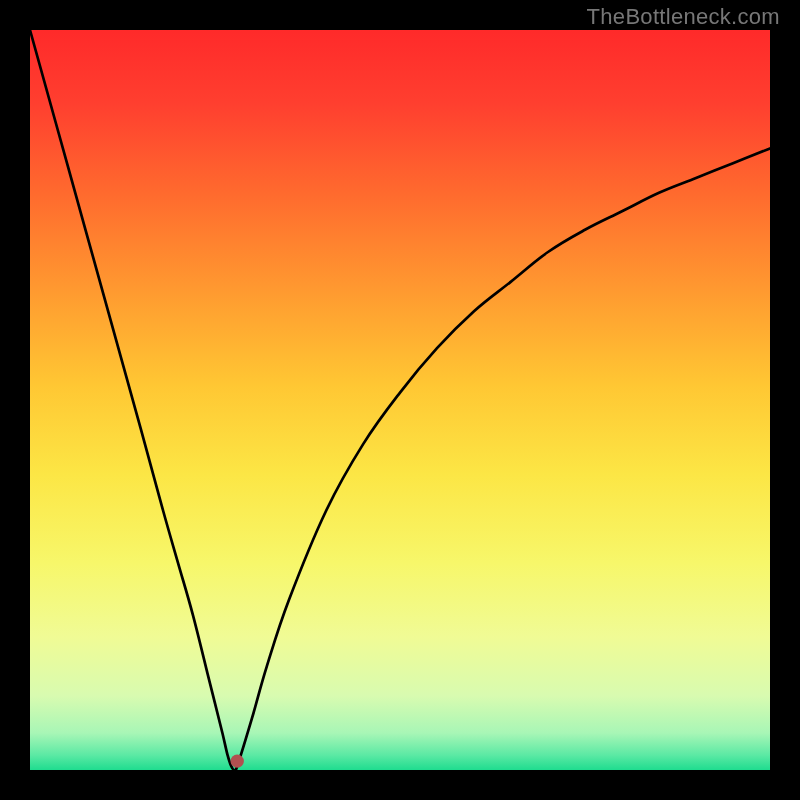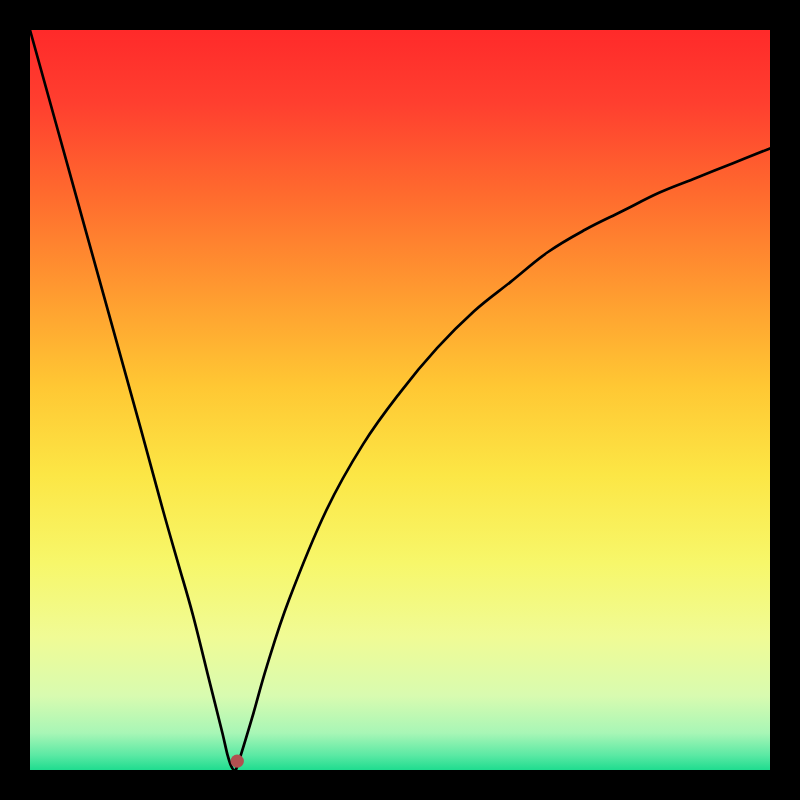--- a/index.html
+++ b/index.html
@@ -28,20 +28,21 @@
     z-index: 3;
   }
   svg {
     display: block;
   }
 </style>
 </head>
 <body>
 
 <div class="frame">
+  <div class="attribution">TheBottleneck.com</div>
 
   <svg id="chart-svg" width="800" height="800" viewBox="0 0 800 800">
     <defs>
       <linearGradient id="bg-grad" x1="0" y1="0" x2="0" y2="1">
           <stop offset="0%" stop-color="#ff2a2a"></stop>
           <stop offset="10%" stop-color="#ff3f2f"></stop>
           <stop offset="22%" stop-color="#ff6a2e"></stop>
           <stop offset="35%" stop-color="#ff9930"></stop>
           <stop offset="48%" stop-color="#ffc733"></stop>
           <stop offset="60%" stop-color="#fce645"></stop>

